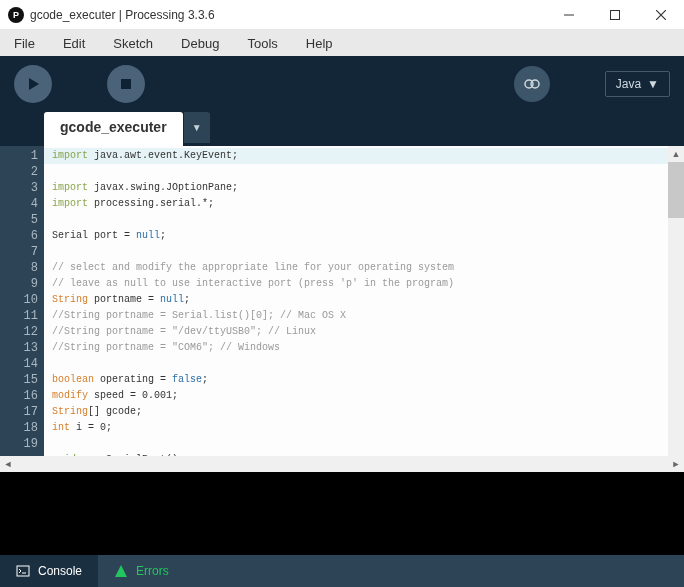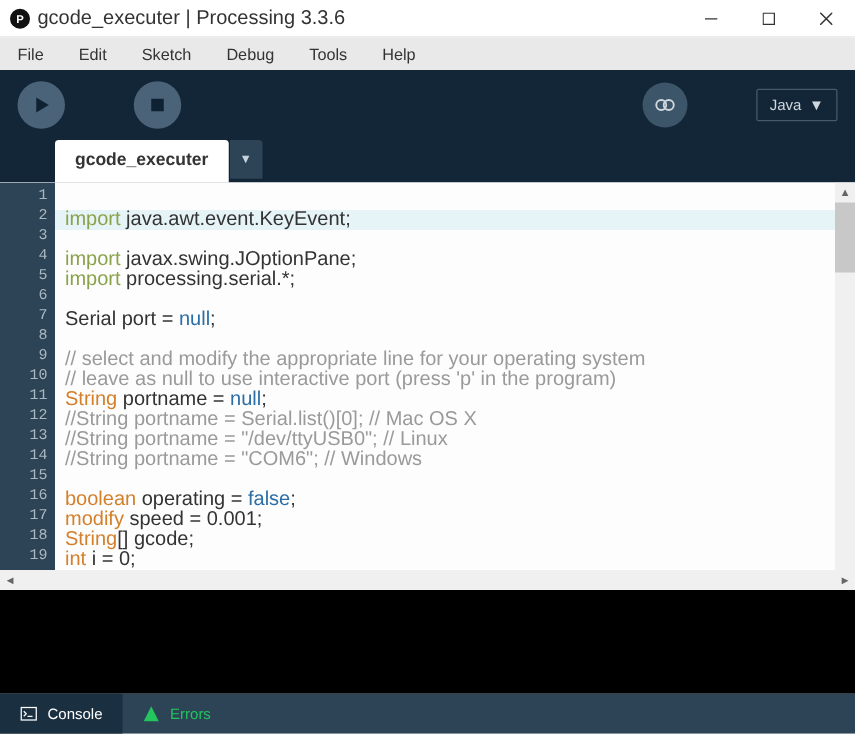--- a/index.html
+++ b/index.html
@@ -1,35 +1,35 @@
 <!DOCTYPE html>
 <html><head>
 <meta charset="utf-8">
 <style>
 * { margin: 0; padding: 0; box-sizing: border-box; }
 body { font-family: "Segoe UI", Tahoma, sans-serif; font-size: 13px; background: #fff; width: 684px; height: 587px; overflow: hidden; display: flex; flex-direction: column; }
 .titlebar { height: 30px; background: #fff; display: flex; align-items: center; padding: 0 0 0 8px; border-bottom: 1px solid #e5e5e5; }
 .titlebar .app-icon { width: 16px; height: 16px; background: #111; border-radius: 50%; display: flex; align-items: center; justify-content: center; color: #fff; font-size: 9px; font-weight: bold; margin-right: 6px; }
-.titlebar .title { flex: 1; font-size: 16px; color: #333; }
+.titlebar .title { flex: 1; font-size: 12px; color: #333; }
 .winbtn { width: 46px; height: 30px; display: flex; align-items: center; justify-content: center; color: #333; }
 .winbtn svg { width: 10px; height: 10px; }
 .menubar { height: 26px; background: #e9e9e9; display: flex; align-items: center; padding: 0 6px; gap: 12px; }
 .menubar .menu { padding: 3px 8px; font-size: 13px; color: #333; }
 .toolbar { height: 56px; background: #132638; display: flex; align-items: center; padding: 0 14px; gap: 45px; }
 .roundbtn { width: 38px; height: 38px; border-radius: 50%; background: #4a6378; display: flex; align-items: center; justify-content: center; margin-right: 10px; }
 .roundbtn svg { fill: #0e2233; }
 .toolbar .spacer { flex: 1; }
 .debugbtn { width: 36px; height: 36px; border-radius: 50%; background: #3d5568; display: flex; align-items: center; justify-content: center; margin-right: 10px; }
 .langsel { border: 1px solid #445a6c; color: #cfd8df; padding: 5px 10px; font-size: 12px; border-radius: 2px; display: flex; align-items: center; gap: 6px; }
 .tabbar { height: 34px; background: #132638; display: flex; padding-left: 44px; }
 .tab { background: #fff; color: #333; font-size: 14px; font-weight: 600; padding: 7px 16px; border-top-left-radius: 3px; border-top-right-radius: 3px; }
 .tabdrop { background: #2d4456; width: 26px; height: 31px; display: flex; align-items: center; justify-content: center; color: #c6d2da; font-size: 10px; border-top-right-radius: 3px; margin-left: 1px; }
 .editor { flex: 1; display: flex; background: #fdfdfd; position: relative; overflow: hidden; }
 .gutter { width: 44px; background: #2d4456; color: #aab8c2; font-family: Consolas, "Courier New", monospace; font-size: 12px; text-align: right; padding: 2px 6px 2px 0; line-height: 16px; }
-.code { flex: 1; padding: 2px 8px; font-family: Liberation Sans, sans-serif; font-size: 16px; line-height: 16px; color: #333; white-space: pre; overflow: hidden; margin-top: 20px; }
+.code { flex: 1; padding: 2px 8px; font-family: Liberation Mono, monospace; font-size: 10px; line-height: 16px; color: #333; white-space: pre; overflow: hidden; }
 .code .line:first-child { background: #e6f3f7; display: block; margin-left: -8px; padding-left: 8px; }
 .kw-import { color: #8aa34b; }
 .kw-type { color: #d47f2a; }
 .kw-null { color: #2b6ea6; }
 .kw-bool { color: #2b6ea6; }
 .kw-void { color: #6c9a3b; }
 .cmt { color: #9a9a9a; }
 .vscroll { position: absolute; right: 0; top: 0; width: 16px; height: 100%; background: #f0f0f0; }
 .vscroll .thumb { background: #c8c8c8; width: 100%; }
 .vscroll .arrow { height: 16px; display: flex; align-items: center; justify-content: center; font-size: 9px; color: #666; }

